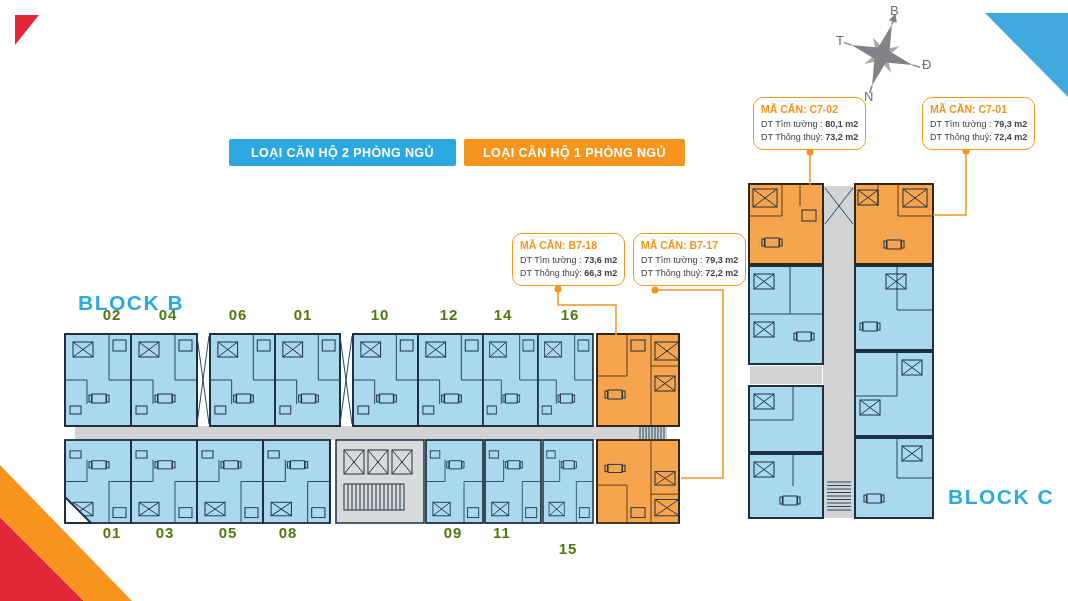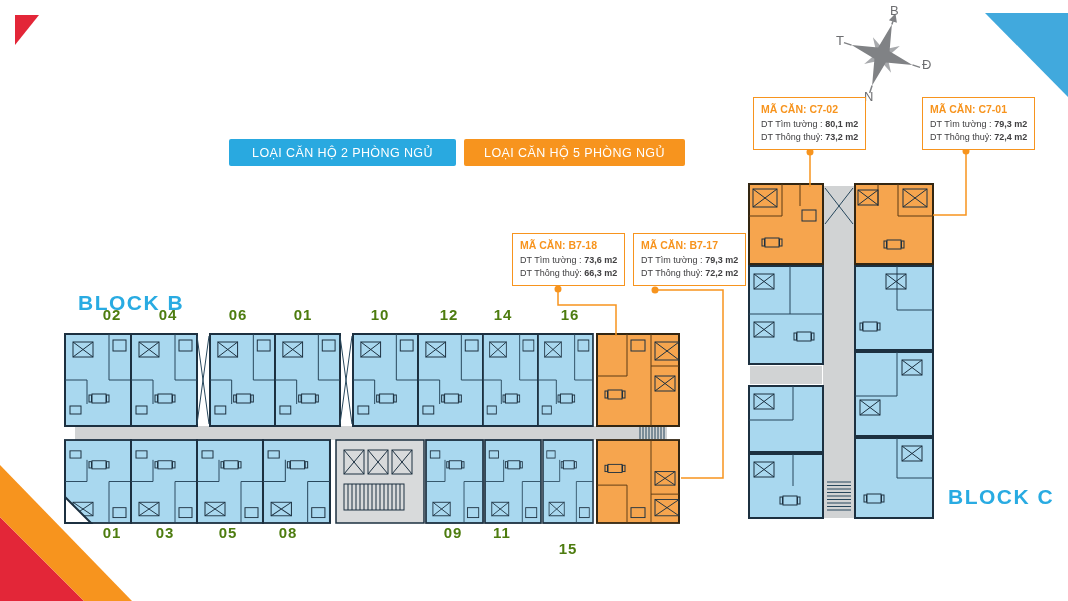--- a/index.html
+++ b/index.html
@@ -5,30 +5,30 @@
   html,body{margin:0;padding:0;background:#fff;}
   #stage{position:relative;width:1068px;height:601px;background:#fff;overflow:hidden;
          font-family:"Liberation Sans",sans-serif;}
   
   .header{position:absolute;left:64px;top:82px;display:flex;align-items:center;gap:14px;}
   .main-title{font-size:34px;font-weight:800;color:#F7941E;letter-spacing:.5px;white-space:nowrap;}
   .title-divider{width:3px;height:30px;background:#3C4653;}
   .scale-text{font-size:26px;font-weight:700;color:#3C4653;white-space:nowrap;}
   
   .legend-btn{position:absolute;top:139px;height:27px;display:flex;align-items:center;justify-content:center;
-              color:#fff;font-size:12.5px;font-weight:400;letter-spacing:.4px;border:none;border-radius:2px;white-space:nowrap;}
+              color:#fff;font-size:12.5px;font-weight:700;letter-spacing:.4px;border:none;border-radius:2px;white-space:nowrap;}
   .legend-2br{left:229px;width:227px;background:#29A9E0;}
   .legend-3br{left:464px;width:221px;background:#F7941E;}
   
   .block-label{position:absolute;font-size:21px;font-weight:800;color:#29ABE2;letter-spacing:1.5px;white-space:nowrap;}
   .block-b-label{left:78px;top:291px;}
   .block-c-label{left:948px;top:485px;}
   .num{position:absolute;transform:translateX(-50%);font-size:15px;font-weight:600;color:#4d7c0f;letter-spacing:1px;}
   
-  .card{position:absolute;background:#fff;border:1.5px solid #F7941E;border-radius:0;
+  .card{position:absolute;background:#fff;border:1.5px solid #F7941E;border-radius:10px;
         padding:4px 7px 5px 7px;line-height:1.45;white-space:nowrap;z-index:5;}
   .card-code{font-size:10.5px;font-weight:800;color:#F7941E;margin-bottom:1px;}
   .card-line{font-size:9px;color:#414042;}
   .card-line b{font-weight:700;}
   .card-c702{left:753px;top:97px;}
   .card-c701{left:922px;top:97px;}
   .card-b718{left:512px;top:233px;}
   .card-b717{left:633px;top:233px;}
   
   .corner{position:absolute;}
@@ -62,21 +62,21 @@
 
 <div id="stage">
 
   <div class="corner corner-tl"></div>
   <div class="corner corner-tr"></div>
   <div class="corner corner-bl-red"></div>
   <div class="corner corner-bl-orange"></div>
 
 
   <div class="legend-btn legend-2br">LOẠI CĂN HỘ 2 PHÒNG NGỦ</div>
-  <div class="legend-btn legend-3br">LOẠI CĂN HỘ 5 PHÒNG NGỦ</div>
+  <div class="legend-btn legend-3br">LOẠI CĂN HỘ 1 PHÒNG NGỦ</div>
 
   <svg class="overlay" width="1068" height="601" viewBox="0 0 1068 601">
     <g transform="translate(882,55)">
       <g transform="rotate(18)">
         <path class="rose2" d="M0,-20 L4,-4 L20,0 L4,4 L0,20 L-4,4 L-20,0 L-4,-4 Z" transform="rotate(45)"></path>
         <path class="rose" d="M0,-32 L6,-6 L32,0 L6,6 L0,32 L-6,6 L-32,0 L-6,-6 Z"></path>
         <path class="rose" d="M0,-32 L0,-42 M0,-42 l-3,6 l6,0 Z M0,32 L0,40 M-32,0 L-40,0 M32,0 L40,0" stroke="#808285" stroke-width="1.5"></path>
       </g>
       <text class="compass-letter" x="8" y="-40">B</text>
       <text class="compass-letter" x="-46" y="-10">T</text>

